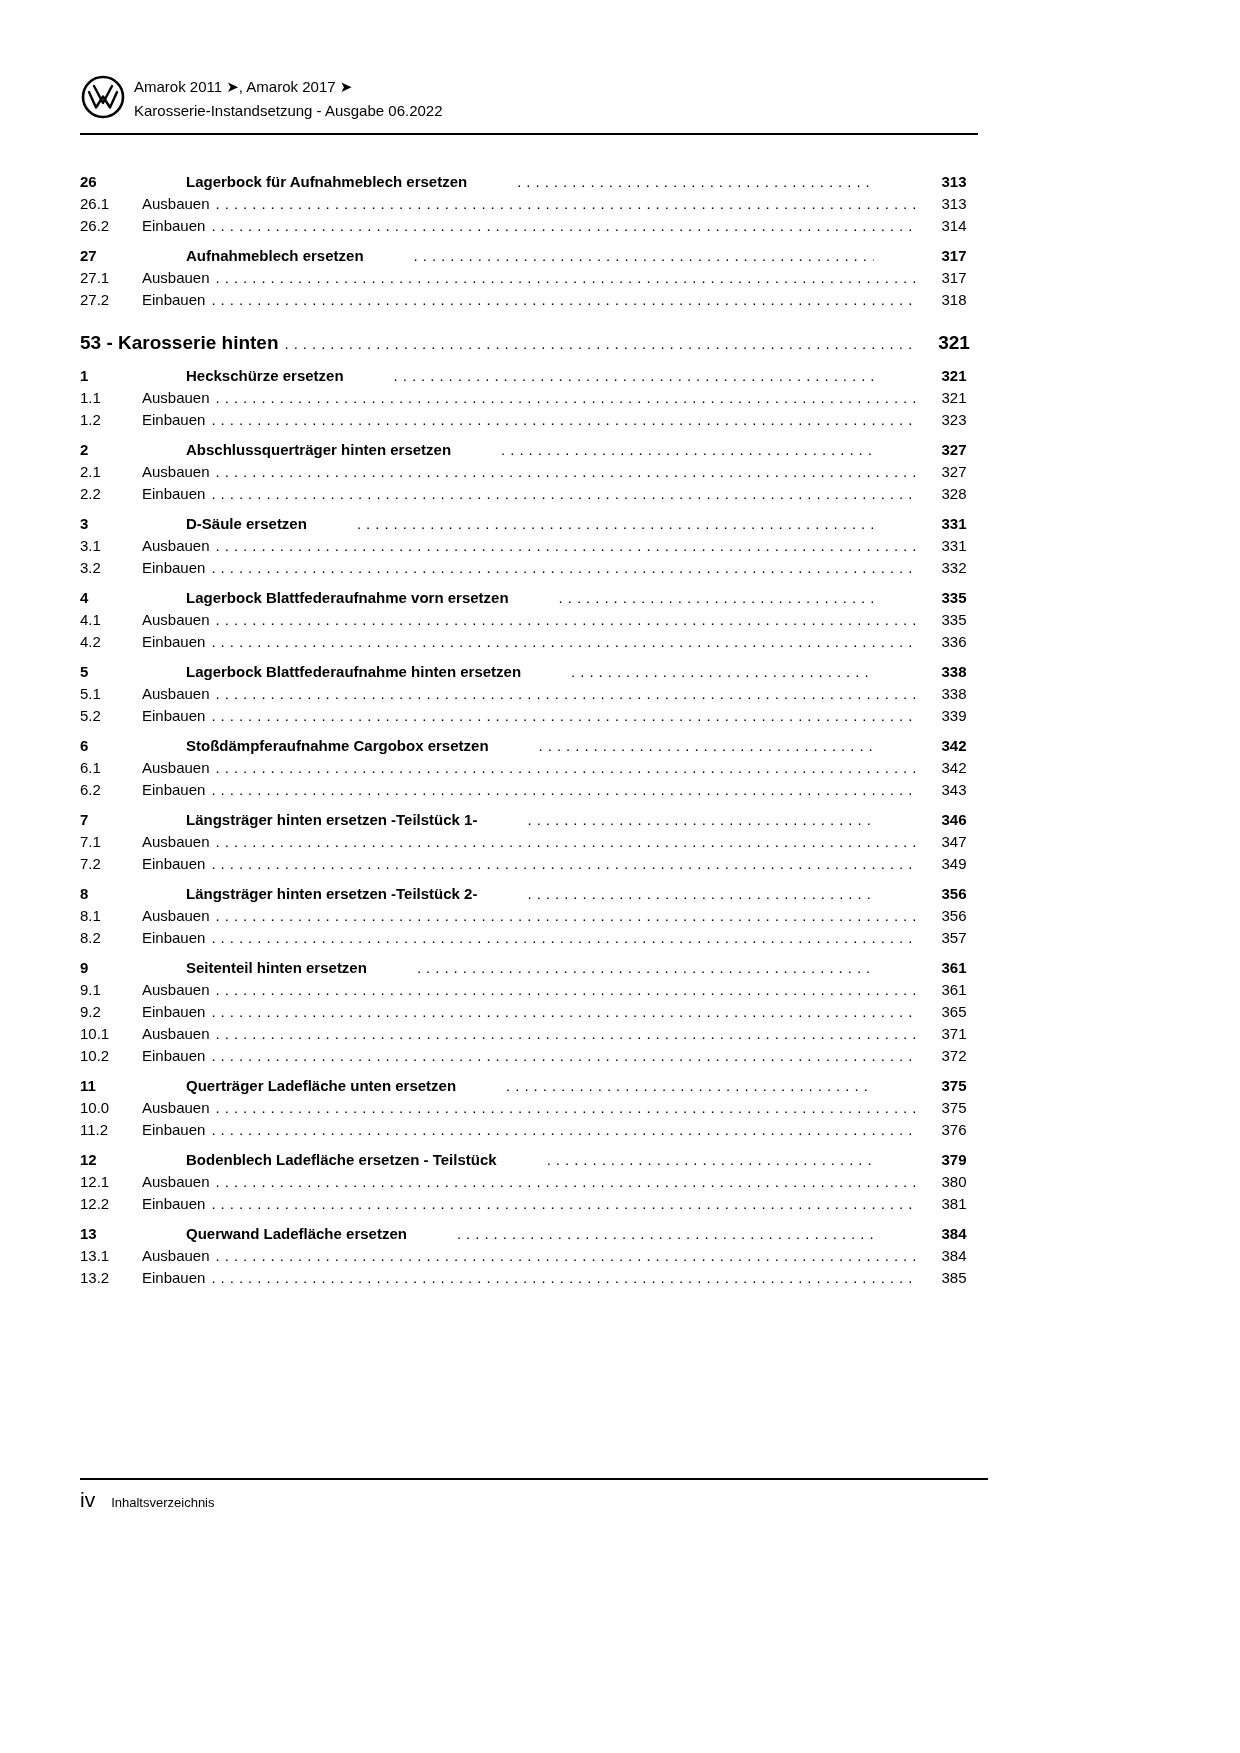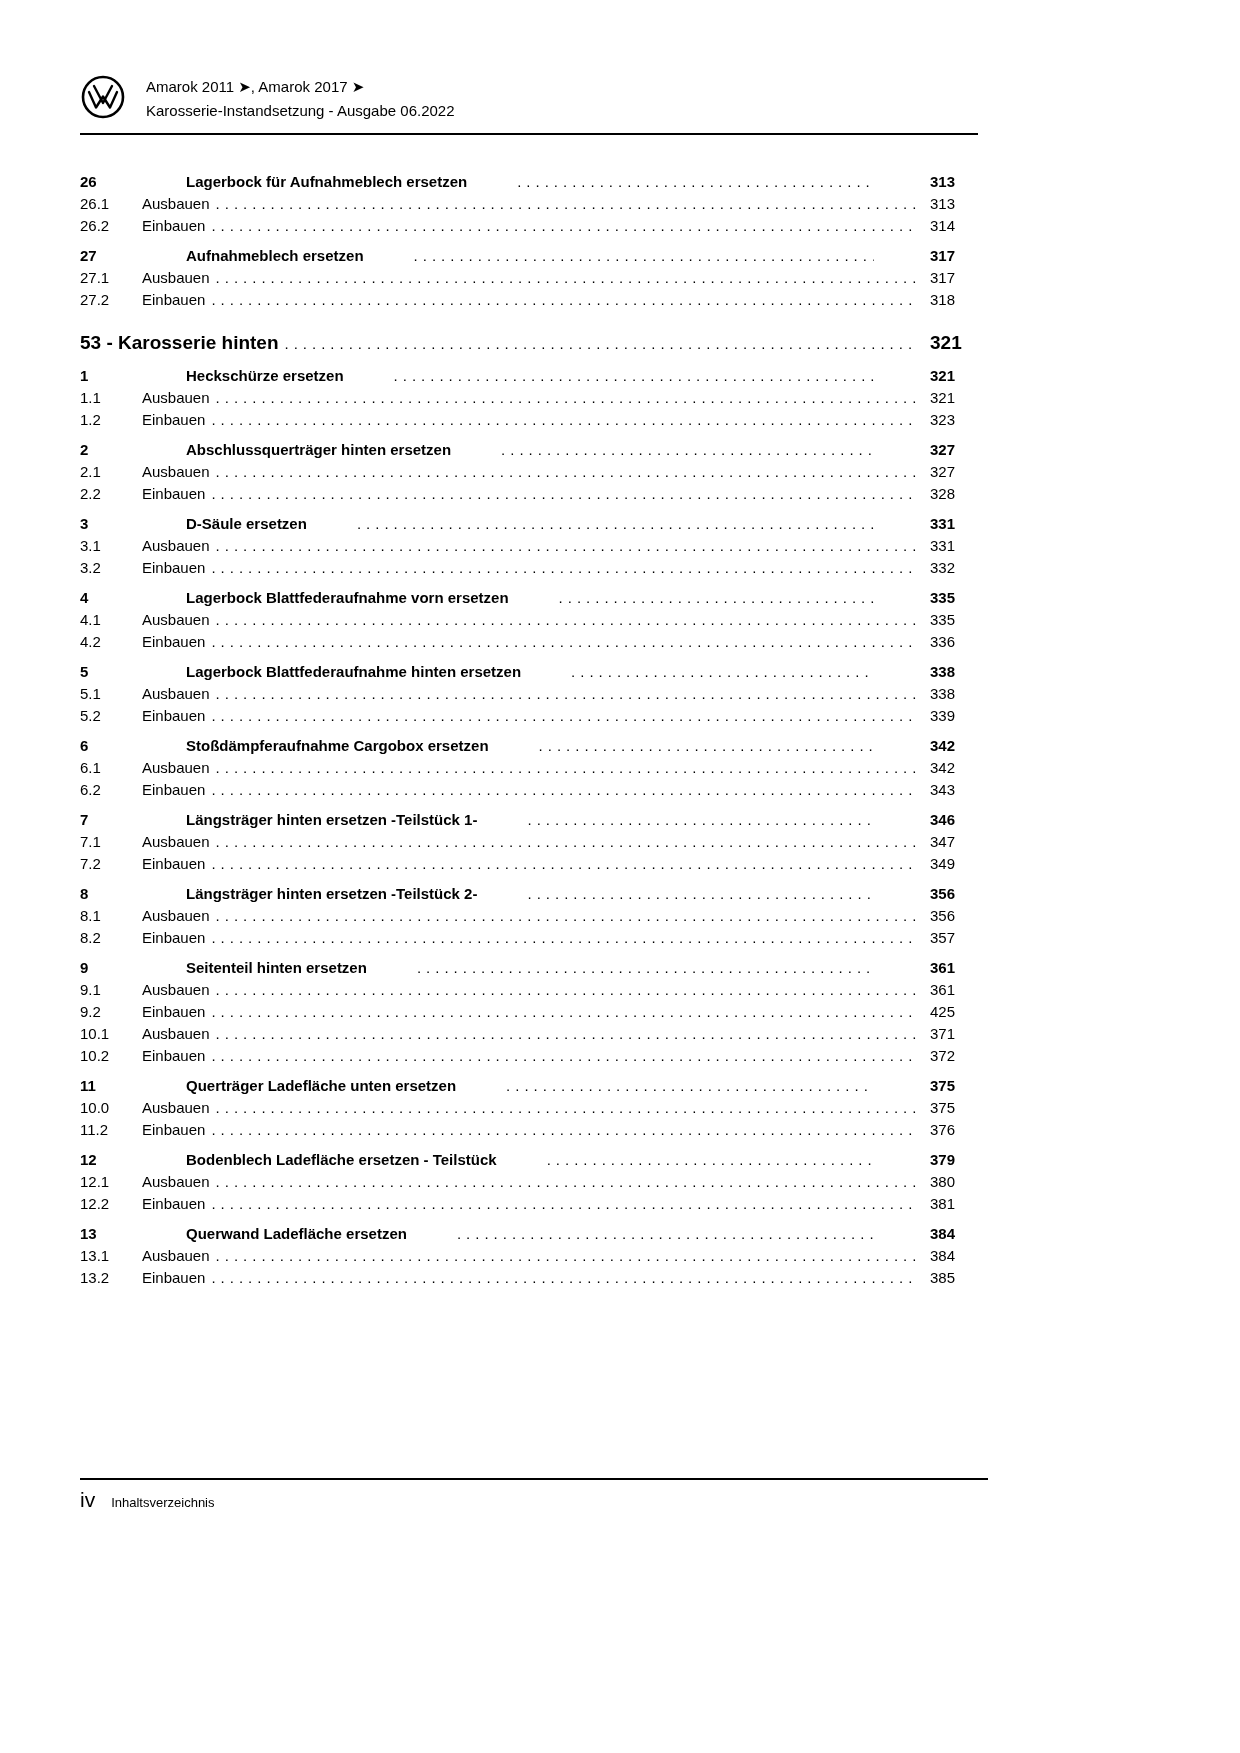--- a/index.html
+++ b/index.html
@@ -18,21 +18,21 @@
   
   .header {
     position: absolute;
     top: 74px;
     left: 80px;
     right: 262px;
   }
   .header-inner {
     display: flex;
     align-items: flex-start;
-    gap: 20px;
+    gap: 8px;
     padding-bottom: 10px;
     border-bottom: 2px solid #000;
   }
   .logo svg { display: block; }
   .header-text { padding-top: 1px; font-size: 15px; line-height: 24px; }
 
   
   .toc {
     position: absolute;
     top: 163px;
@@ -63,21 +63,21 @@
     overflow: hidden;
     white-space: nowrap;
     font-weight: normal;
     font-size: 15px;
     letter-spacing: 5px;
     margin-right: 12px;
   }
   .toc-leader::after {
     content: "..........................................................................................................................................";
   }
-  .toc-page { flex: none; width: 48px; text-align: left; }
+  .toc-page { flex: none; width: 48px; text-align: center; }
 
   
   .footer {
     position: absolute;
     top: 1478px;
     left: 80px;
     right: 252px;
     border-top: 2px solid #000;
     padding-top: 8px;
     display: flex;
@@ -303,21 +303,21 @@
       <div class="toc-row sub">
         <span class="toc-num">9.1</span>
         <span class="toc-title">Ausbauen</span>
         <span class="toc-leader"></span>
         <span class="toc-page">361</span>
       </div>
       <div class="toc-row sub">
         <span class="toc-num">9.2</span>
         <span class="toc-title">Einbauen</span>
         <span class="toc-leader"></span>
-        <span class="toc-page">425</span>
+        <span class="toc-page">365</span>
       </div>
       <div class="toc-row sub">
         <span class="toc-num">10.1</span>
         <span class="toc-title">Ausbauen</span>
         <span class="toc-leader"></span>
         <span class="toc-page">371</span>
       </div>
       <div class="toc-row sub">
         <span class="toc-num">10.2</span>
         <span class="toc-title">Einbauen</span>

